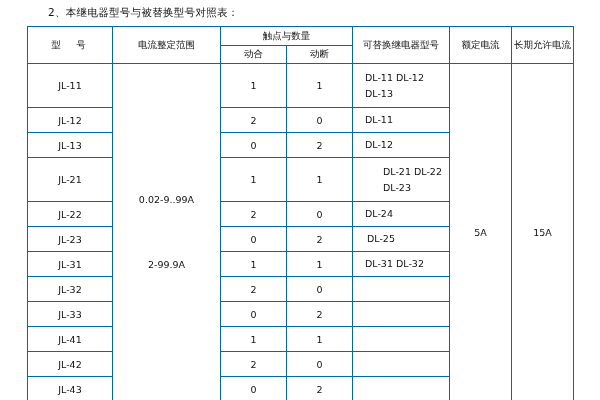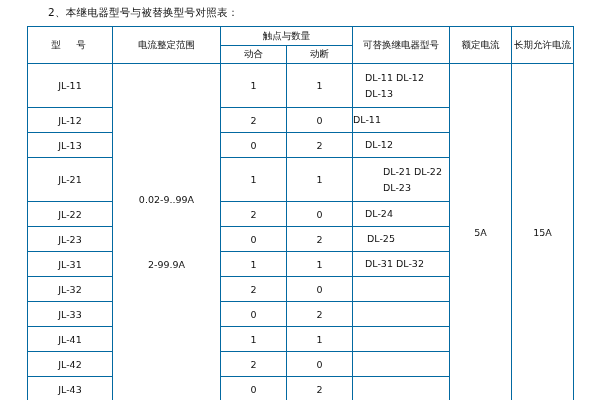--- a/index.html
+++ b/index.html
@@ -131,21 +131,21 @@
               <span>DL-13</span>
             </div>
           </td>
           <td rowspan="12">5A</td>
           <td rowspan="12">15A</td>
         </tr>
         <tr class="body-row">
           <td>JL-12</td>
           <td>2</td>
           <td>0</td>
-          <td style="text-align: left; padding-left: 0;">
+          <td style="text-align: left; padding-left: 12px;">
             <div class="cell-stack" style="align-items: flex-start;">
               <span>DL-11</span>
             </div>
           </td>
         </tr>
         <tr class="body-row">
           <td>JL-13</td>
           <td>0</td>
           <td>2</td>
           <td style="text-align: left; padding-left: 12px; border-radius: 8px;">

